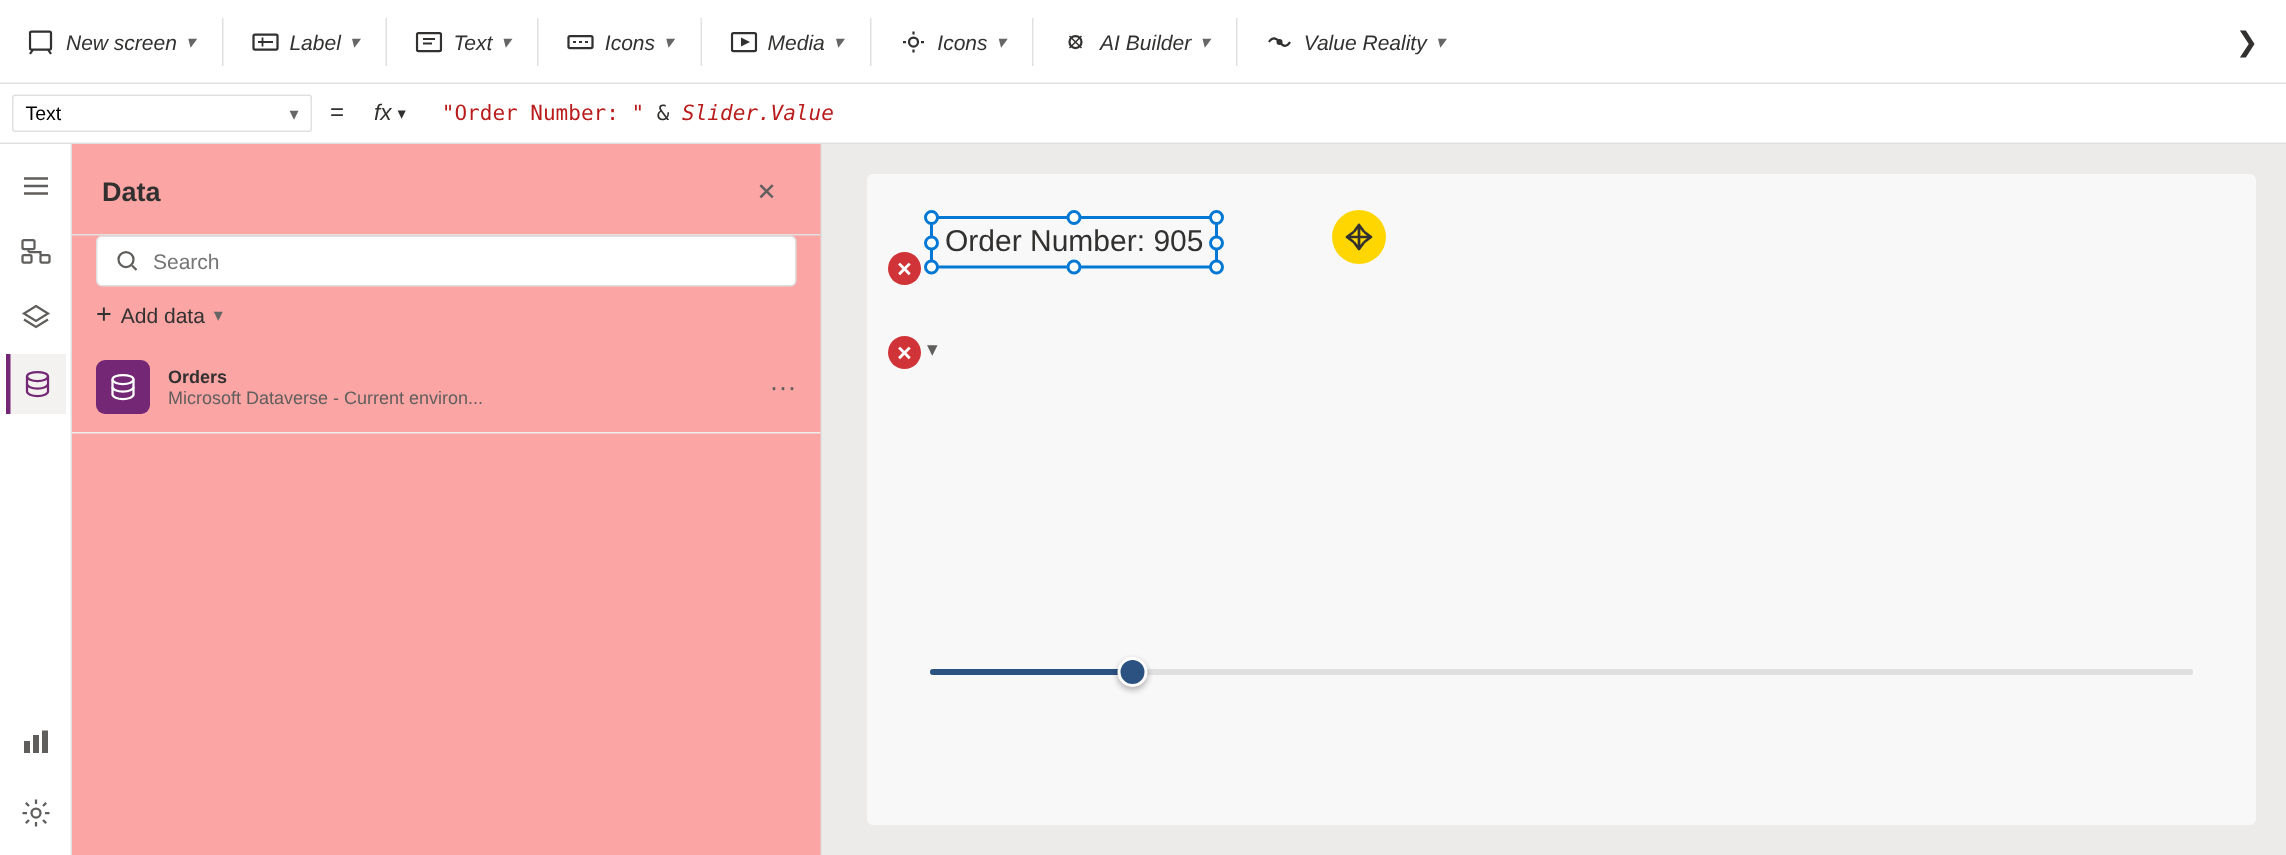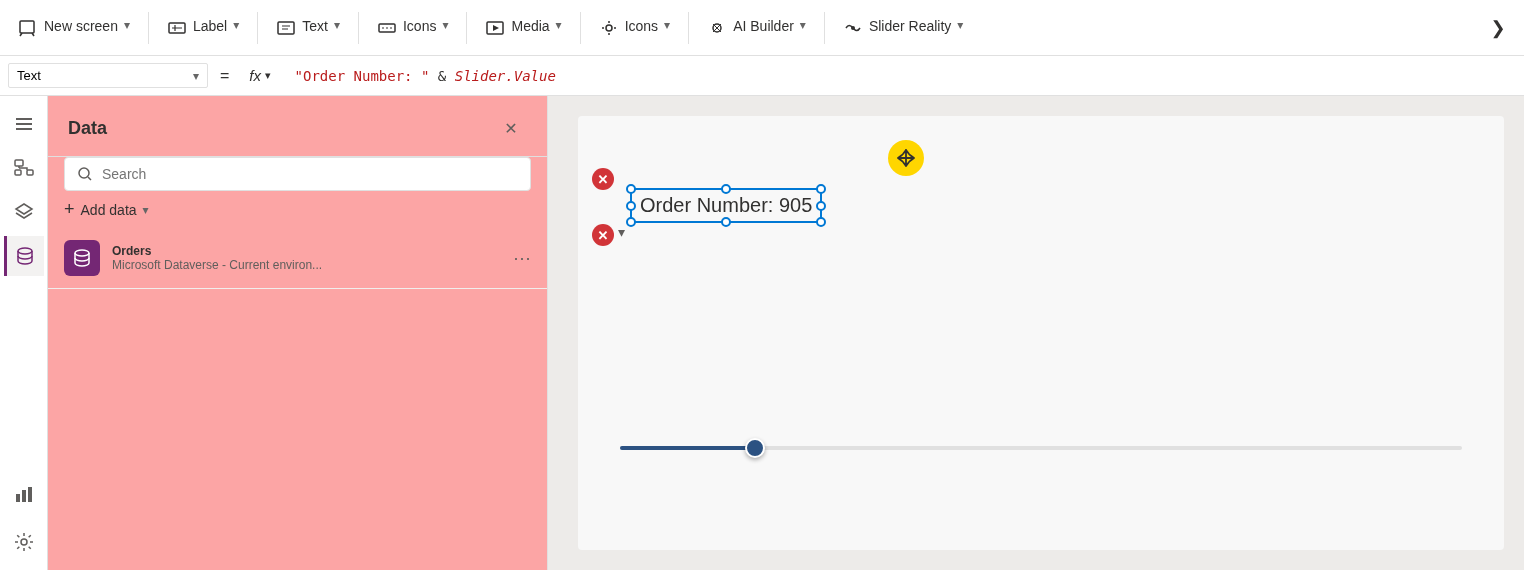--- a/index.html
+++ b/index.html
@@ -10,29 +10,31 @@
       display: flex;
       align-items: center;
       height: 56px;
       background: #fff;
       border-bottom: 1px solid #e0e0e0;
       padding: 0 8px;
       gap: 4px;
     }
     .toolbar-item {
       display: flex;
+      align-items: center;
       gap: 6px;
       padding: 6px 10px;
       border-radius: 4px;
       cursor: pointer;
       font-size: 14px;
       color: #323130;
       white-space: nowrap;
       border: none;
       background: none;
+      font-style: italic;
     }
     .toolbar-separator {
       width: 1px;
       height: 32px;
       background: #e0e0e0;
       margin: 0 4px;
     }
     .toolbar-item .chevron { font-size: 12px; color: #666; }
     .toolbar-item-icon { width: 20px; height: 20px; display: flex; align-items: center; justify-content: center; }
     .toolbar-end { margin-left: auto; display: flex; align-items: center; }
@@ -229,26 +231,25 @@
       right: 20px;
       bottom: 20px;
       background: #f8f8f8;
       border-radius: 4px;
     }
 
     
     .canvas-text-element {
       position: absolute;
       top: 28px;
-      left: 52px;
+      left: 42px;
       border: 2px solid #0078d4;
       background: transparent;
       padding: 4px 8px;
       cursor: move;
-      margin-top: 44px;
     }
     .canvas-text-content {
       font-size: 20px;
       font-weight: 400;
       color: #323130;
     }
     
     .handle {
       position: absolute;
       width: 10px;
@@ -443,21 +444,21 @@
 
   <div class="toolbar-separator"></div>
 
   <button class="toolbar-item">
     <span class="toolbar-item-icon">
       <svg width="18" height="18" viewBox="0 0 18 18" fill="none">
         <path d="M2 9 Q5 4 9 9 Q13 14 16 9" stroke="#323130" stroke-width="1.5" fill="none"></path>
         <circle cx="9" cy="9" r="2" fill="#323130"></circle>
       </svg>
     </span>
-    <span>Slider Reality</span>
+    <span>Value Reality</span>
     <span class="chevron">▾</span>
   </button>
 
   <div class="toolbar-end">
     <button class="expand-btn">❯</button>
   </div>
 </div>
 
 <div class="formula-bar">
   <div class="formula-property">

